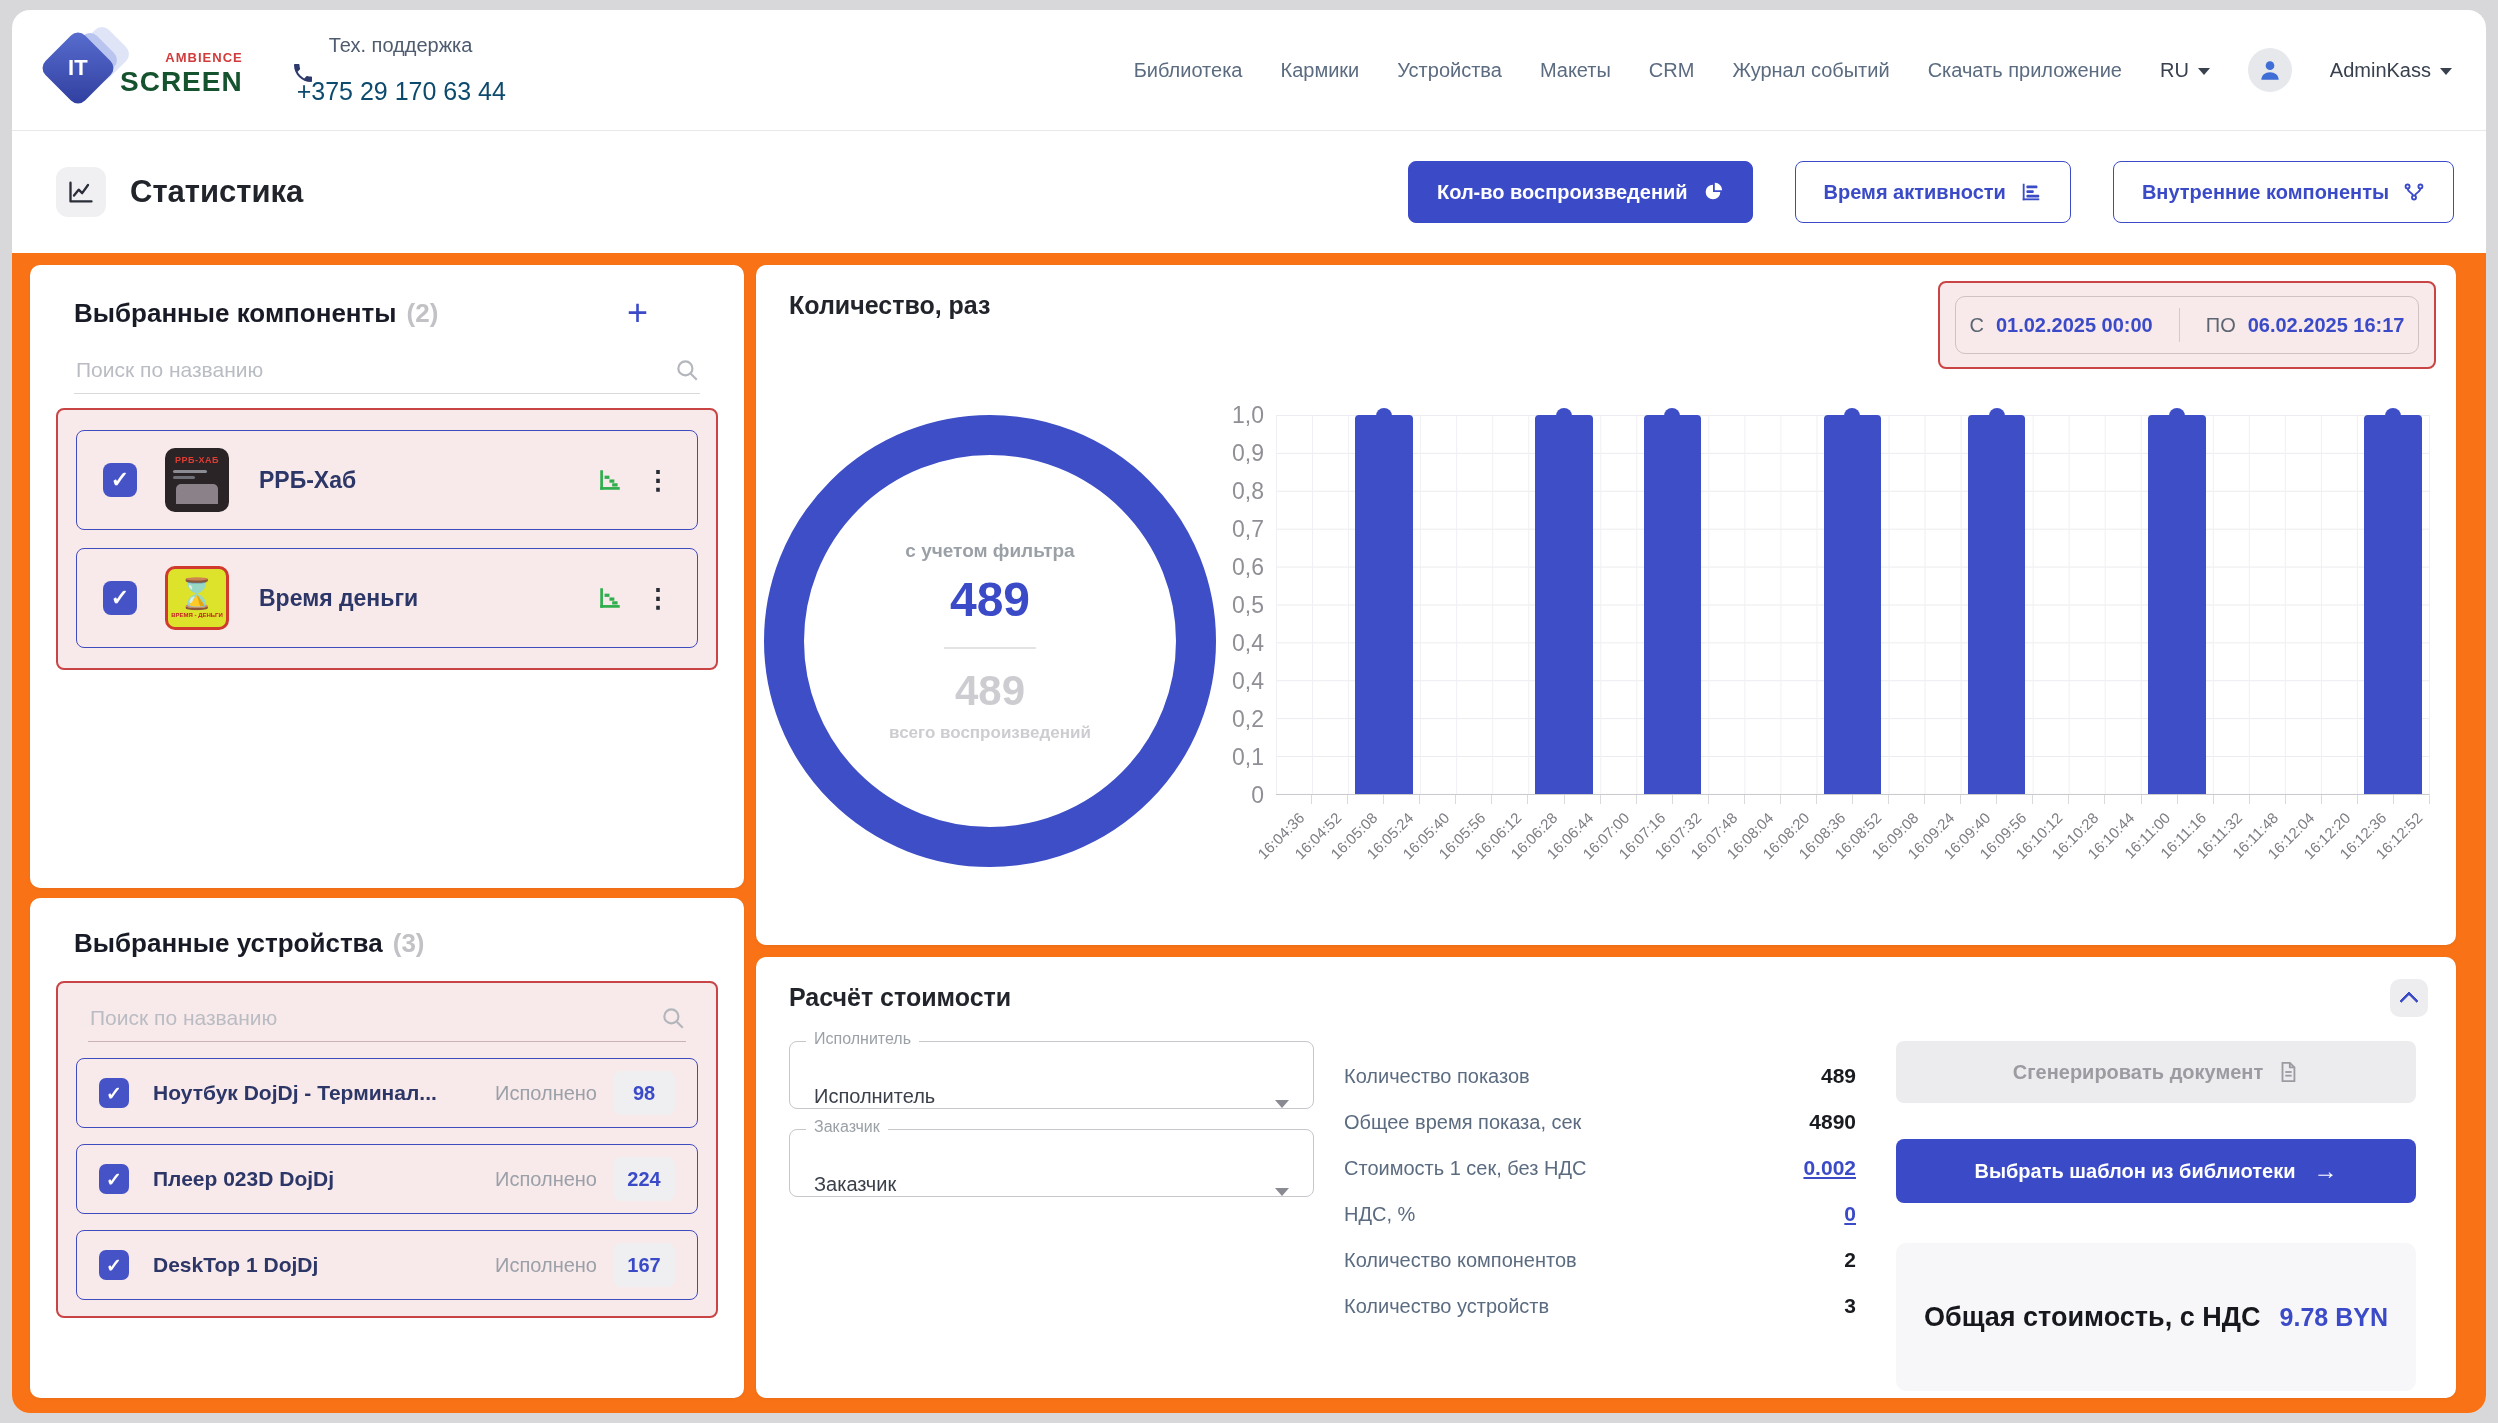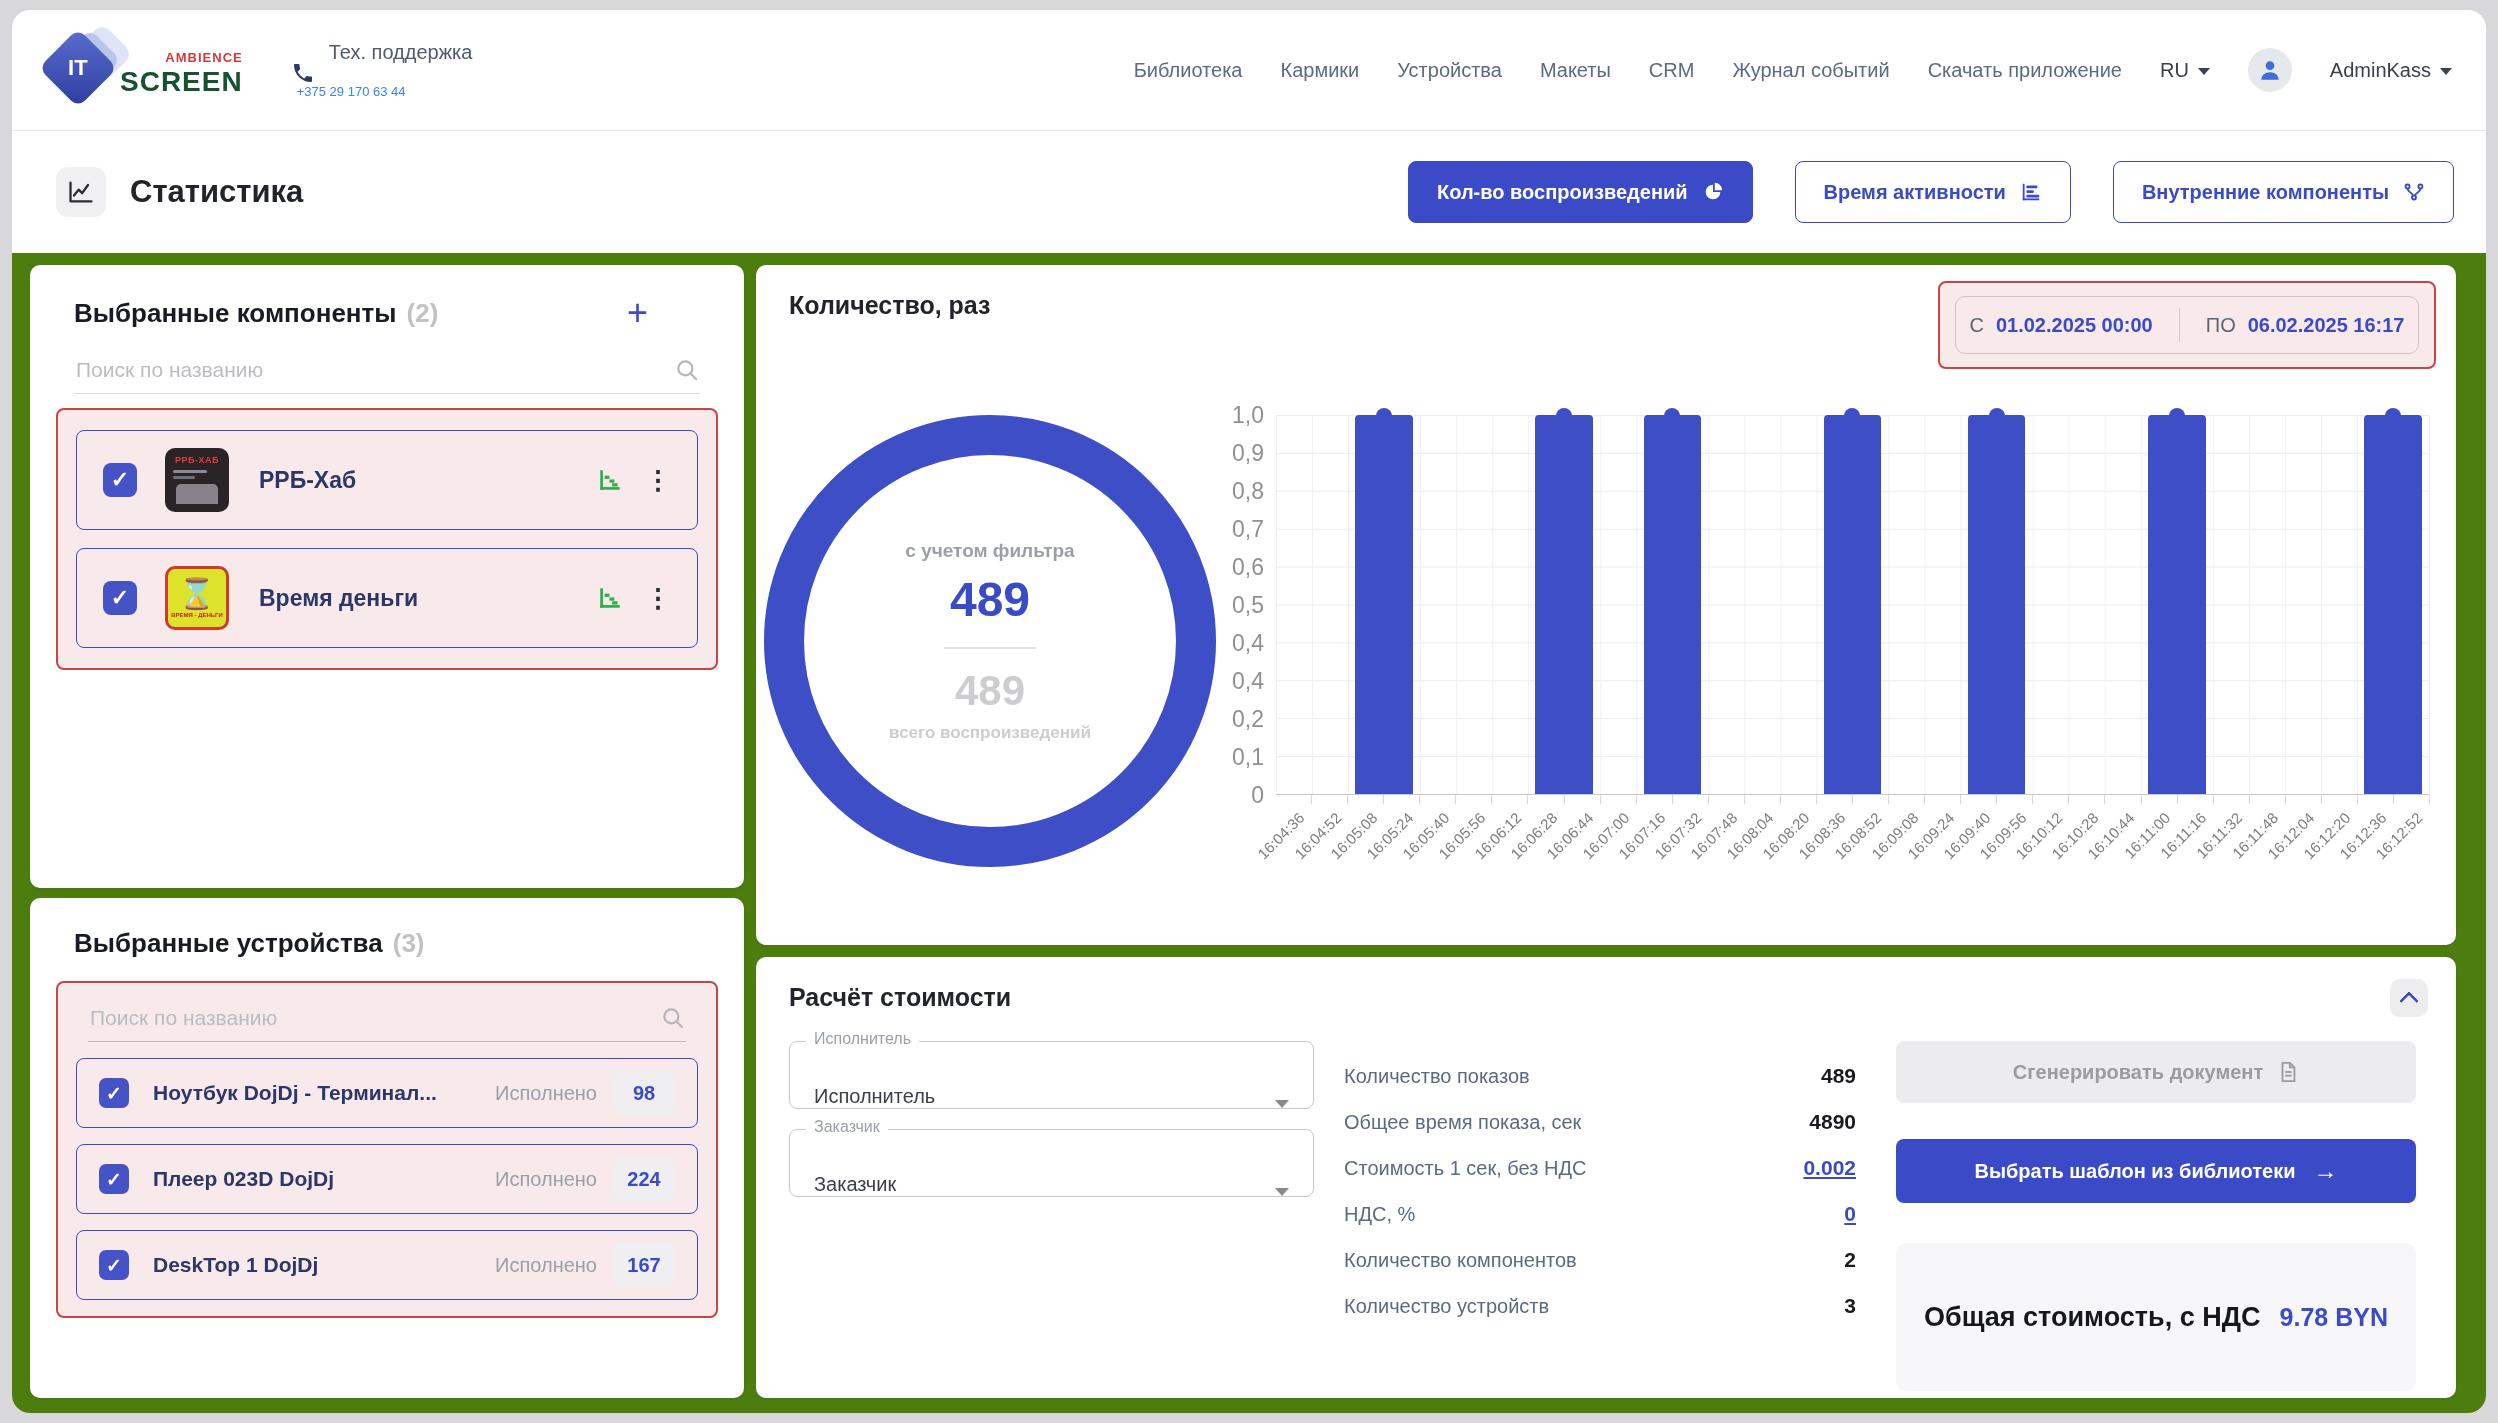--- a/index.html
+++ b/index.html
@@ -16,38 +16,38 @@
   .d2{width:44px;height:44px;left:22px;top:16px;background:#b9c4ef}
   .d3{width:56px;height:56px;left:4px;top:18px;background:linear-gradient(135deg,#5a6fd0,#2e3d9e);display:flex;align-items:center;justify-content:center}
   .d3 span{transform:rotate(-45deg);color:#fff;font-weight:bold;font-size:22px}
   .logo-text{display:flex;flex-direction:column;align-items:flex-end;margin-left:-22px;margin-top:28px}
   .ambience{color:#d23b3b;font-size:13px;font-weight:bold;letter-spacing:1px}
   .screen{color:#14532d;font-size:28px;font-weight:bold;letter-spacing:1px;margin-top:1px}
   .support{display:flex;align-items:center;margin-left:48px;gap:14px}
   .support svg{margin-top:5px;flex:none}
   .support-lines{display:flex;flex-direction:column}
   .s1{font-size:20px;color:#4f5b6e}
-  .s2{font-size:13px;color:#3b82f6;margin-top:20px;margin-left:-32px}
+  .s2{font-size:25px;color:#0c4a6e;margin-top:20px;margin-left:-32px}
   .mainnav{margin-left:auto;display:flex;align-items:center;gap:38px}
   .navlink{font-size:20px;color:#5b6b80;text-decoration:none;cursor:pointer;white-space:nowrap}
   .lang,.user{display:flex;align-items:center;gap:9px;font-size:20px;color:#39414e;cursor:pointer;white-space:nowrap}
   .caret{width:0;height:0;border-left:6px solid transparent;border-right:6px solid transparent;border-top:7px solid #39414e;margin-top:3px}
   .avatar{width:44px;height:44px;border-radius:50%;background:#e6e8ec;display:flex;align-items:center;justify-content:center;cursor:pointer}
   .divider{position:absolute;top:120px;left:0;right:0;height:1px;background:#e9e9ec}
 
   
   .titlebar{position:absolute;top:121px;left:0;right:0;height:122px;display:flex;align-items:center;padding:0 32px 0 44px;background:#fff}
   .title-icon{width:50px;height:50px;border-radius:12px;background:#f0f0f2;display:flex;align-items:center;justify-content:center}
   .page-title{font-size:31px;color:#22242b;margin:0 0 0 24px;font-weight:bold}
   .view-btns{margin-left:auto;display:flex;gap:42px}
   .vb{height:62px;border-radius:8px;border:1px solid #3b4bc8;background:#fff;color:#3b4bc8;font-weight:bold;font-size:20px;display:flex;align-items:center;gap:14px;padding:0 28px;cursor:pointer;font-family:inherit}
   .vb.active{background:#3b4bc8;color:#fff}
 
   
-  .bodyarea{position:absolute;top:243px;left:0;right:0;bottom:0;background:#4d7c0f}
+  .bodyarea{position:absolute;top:243px;left:0;right:0;bottom:0;background:#f97316}
   .card{position:absolute;background:#fff;border-radius:10px;box-shadow:0 1px 3px rgba(40,40,60,.08)}
   .card-components{left:18px;top:12px;width:714px;height:623px}
   .card-devices{left:18px;top:645px;width:714px;height:500px}
   .card-playback{left:744px;top:12px;width:1700px;height:680px}
   .card-cost{left:744px;top:704px;width:1700px;height:441px}
 
   
   .panel-head{display:flex;align-items:center;padding:30px 44px 0}
   .panel-title{font-size:26px;font-weight:bold;color:#181b26}
   .panel-count{font-size:26px;font-weight:bold;color:#c2c2c6;margin-left:10px}

